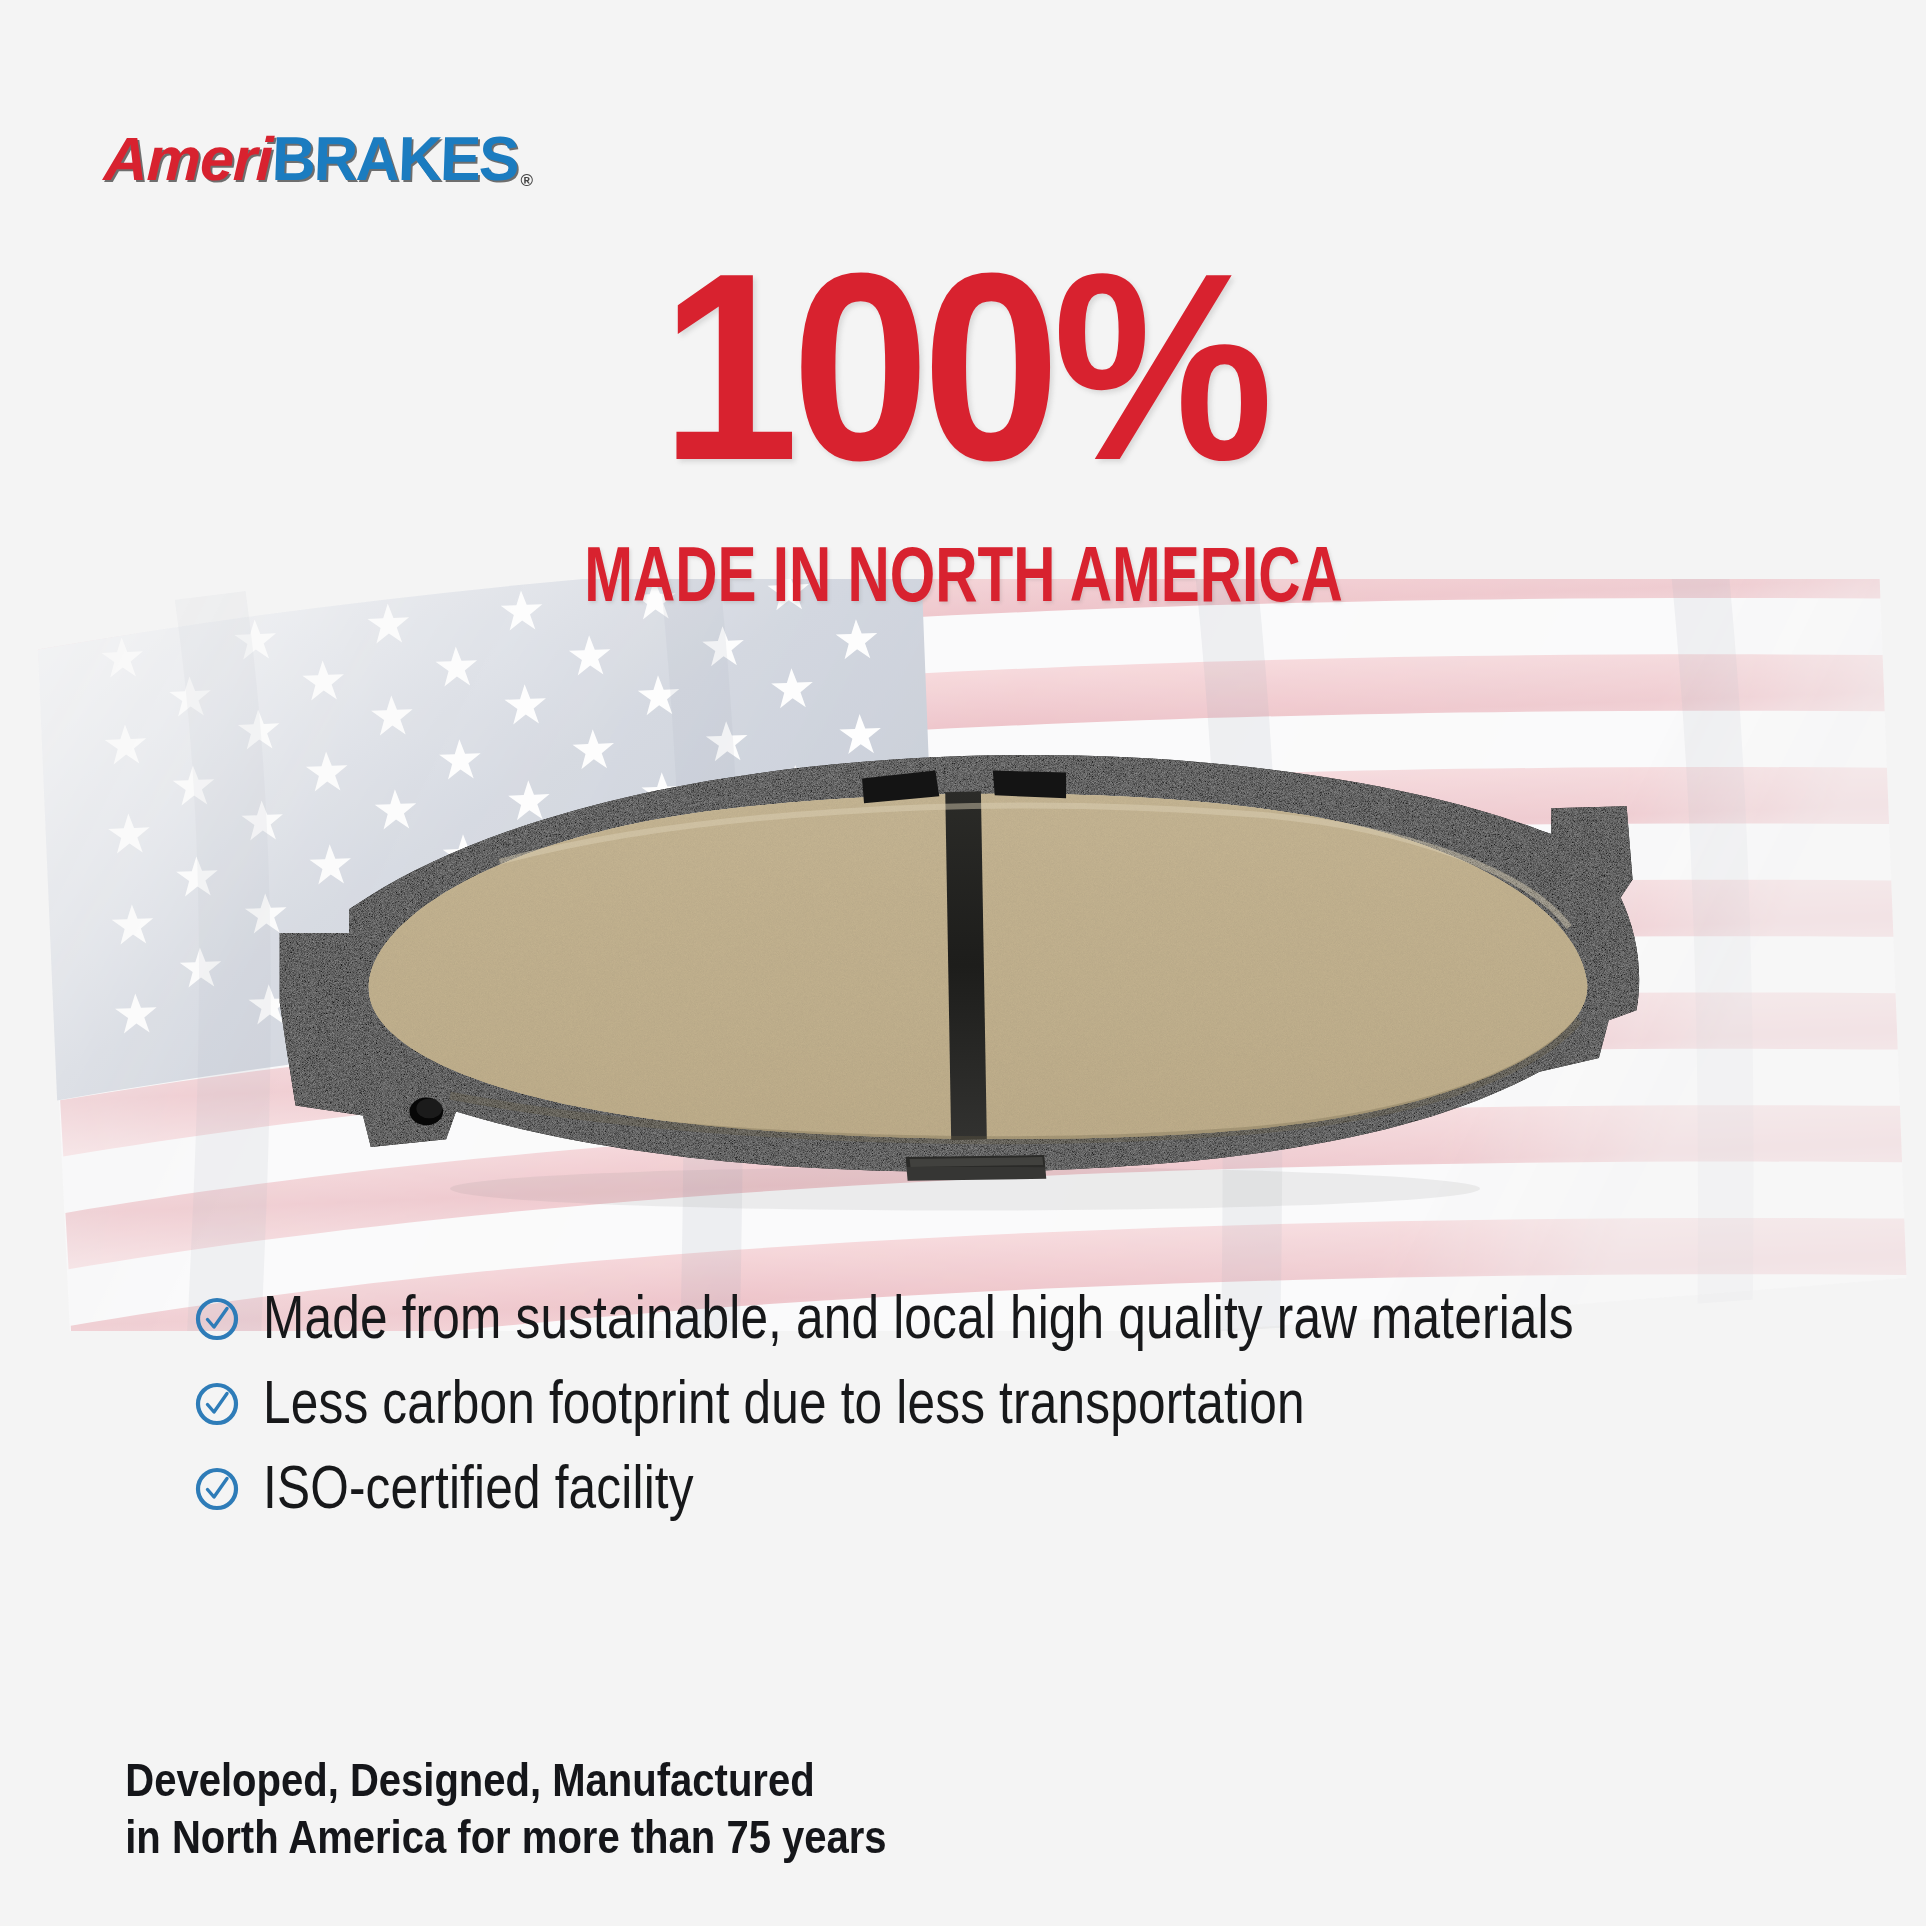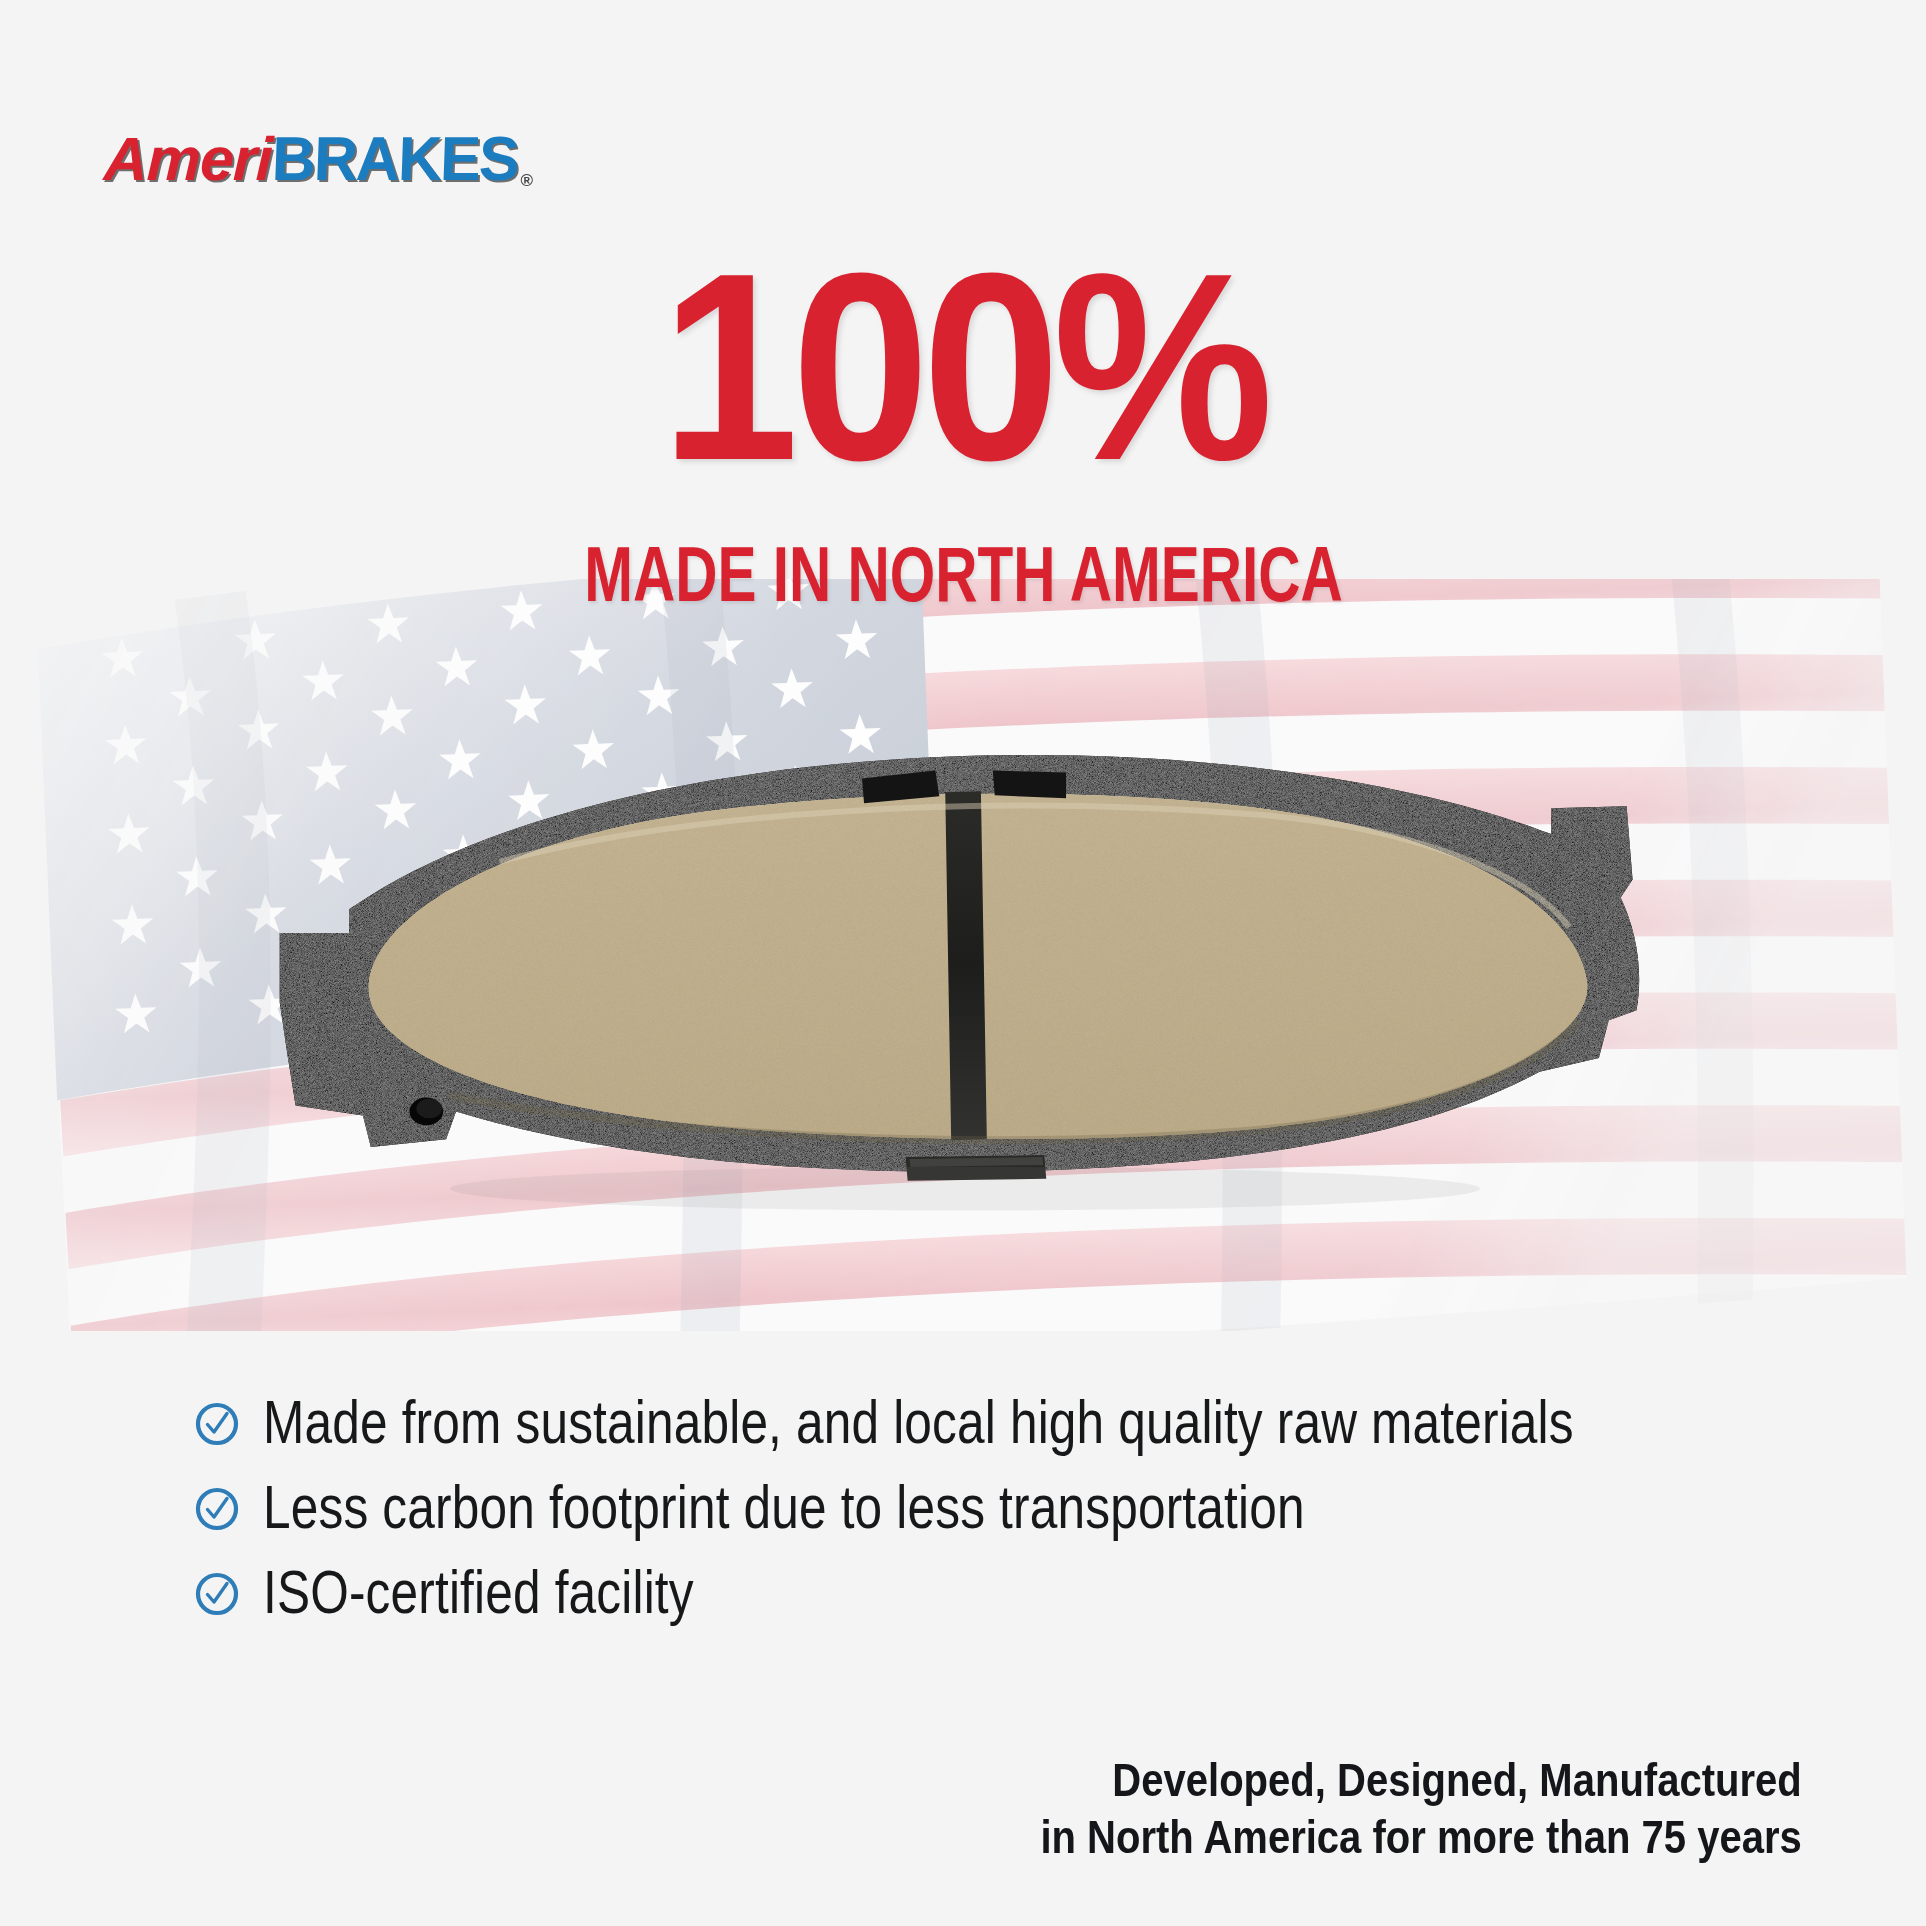--- a/index.html
+++ b/index.html
@@ -94,21 +94,21 @@
   #pad-wrap{
     position:absolute;
     left:252px; top:723px;
     width:1436px; height:545px;
   }
   #pad-svg{ display:block; width:100%; height:100%; }
 
   
   #features{
     position:absolute;
-    left:193px; top:1388px;
+    left:193px; top:1283px;
     width:1584px;
   }
   .feat{
     display:flex;
     align-items:center;
     margin-bottom:18px;
     height:67px;
   }
   .feat-ico{
     flex:0 0 auto;
@@ -126,21 +126,21 @@
     transform:scaleX(.80);
     transform-origin:left center;
     white-space:nowrap;
     letter-spacing:0.2px;
   }
 
   
   #footer{
     position:absolute;
     left:0; right:0; top:1752px;
-    text-align:right;
+    text-align:left;
     color:#15161a;
     font-weight:bold;
     font-size:46px;
     line-height:57px;
   }
   #footer .fl{
     display:block;
     transform:scaleX(.87);
   }
 </style>

